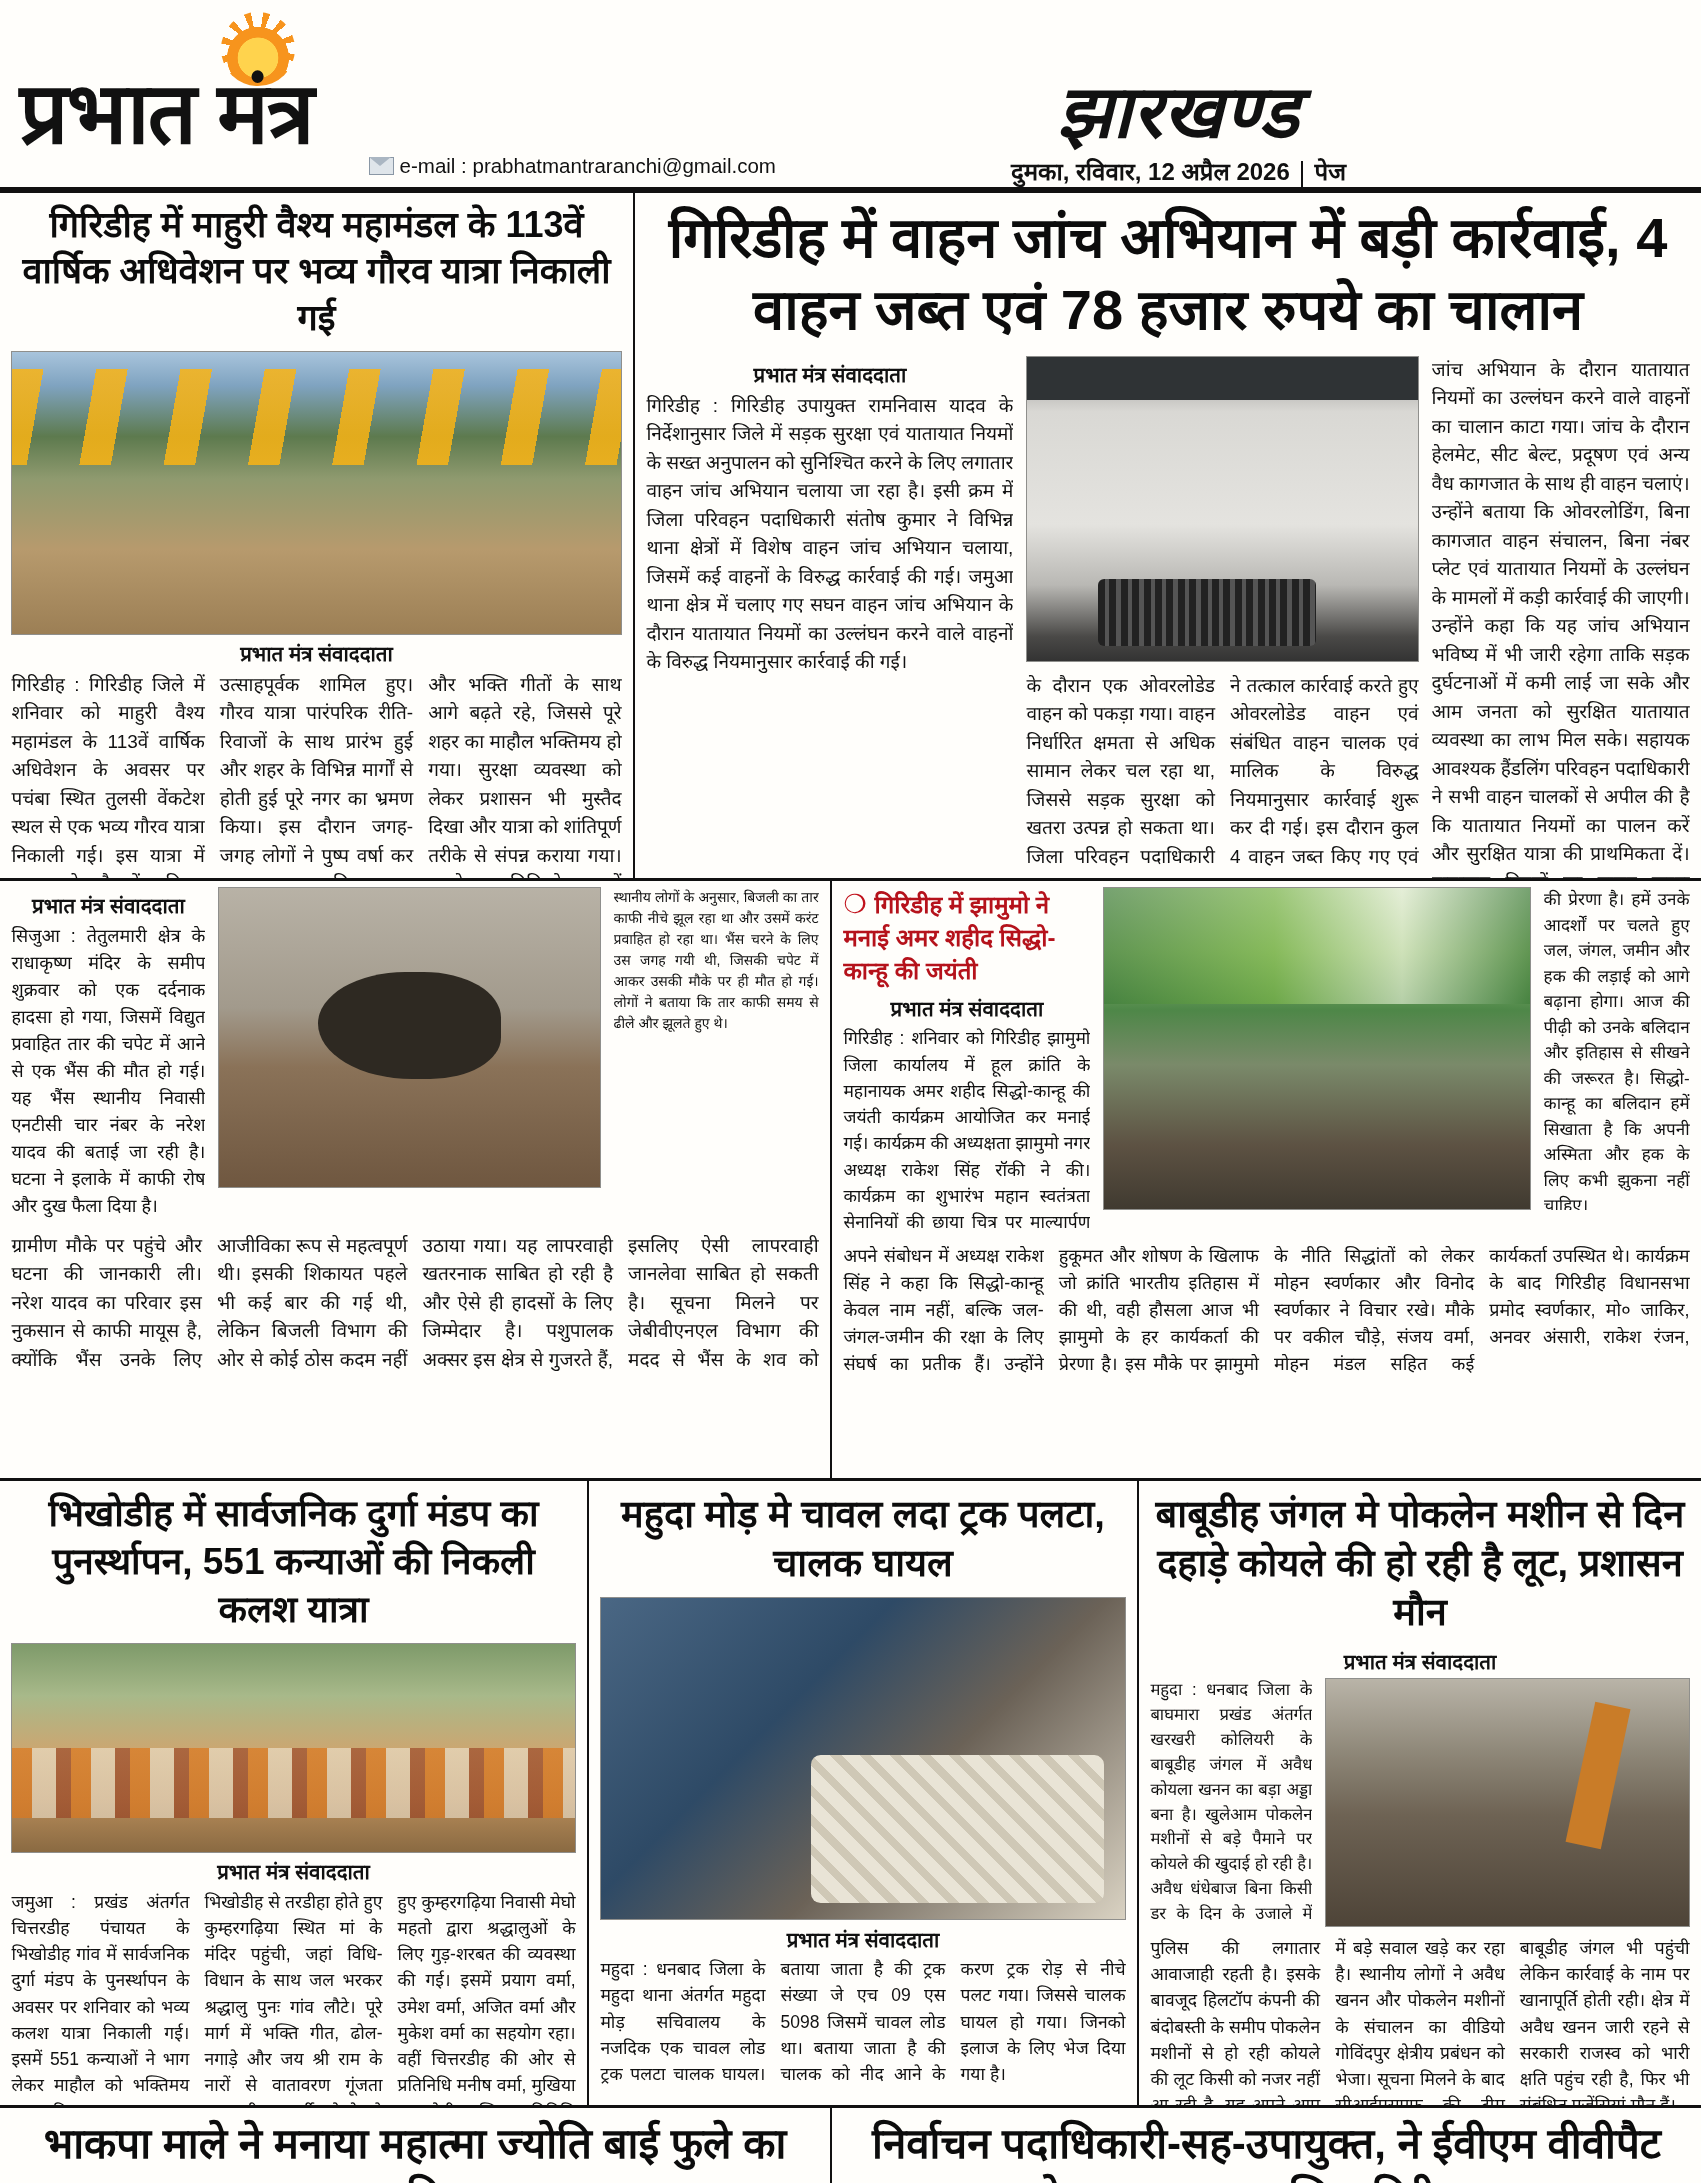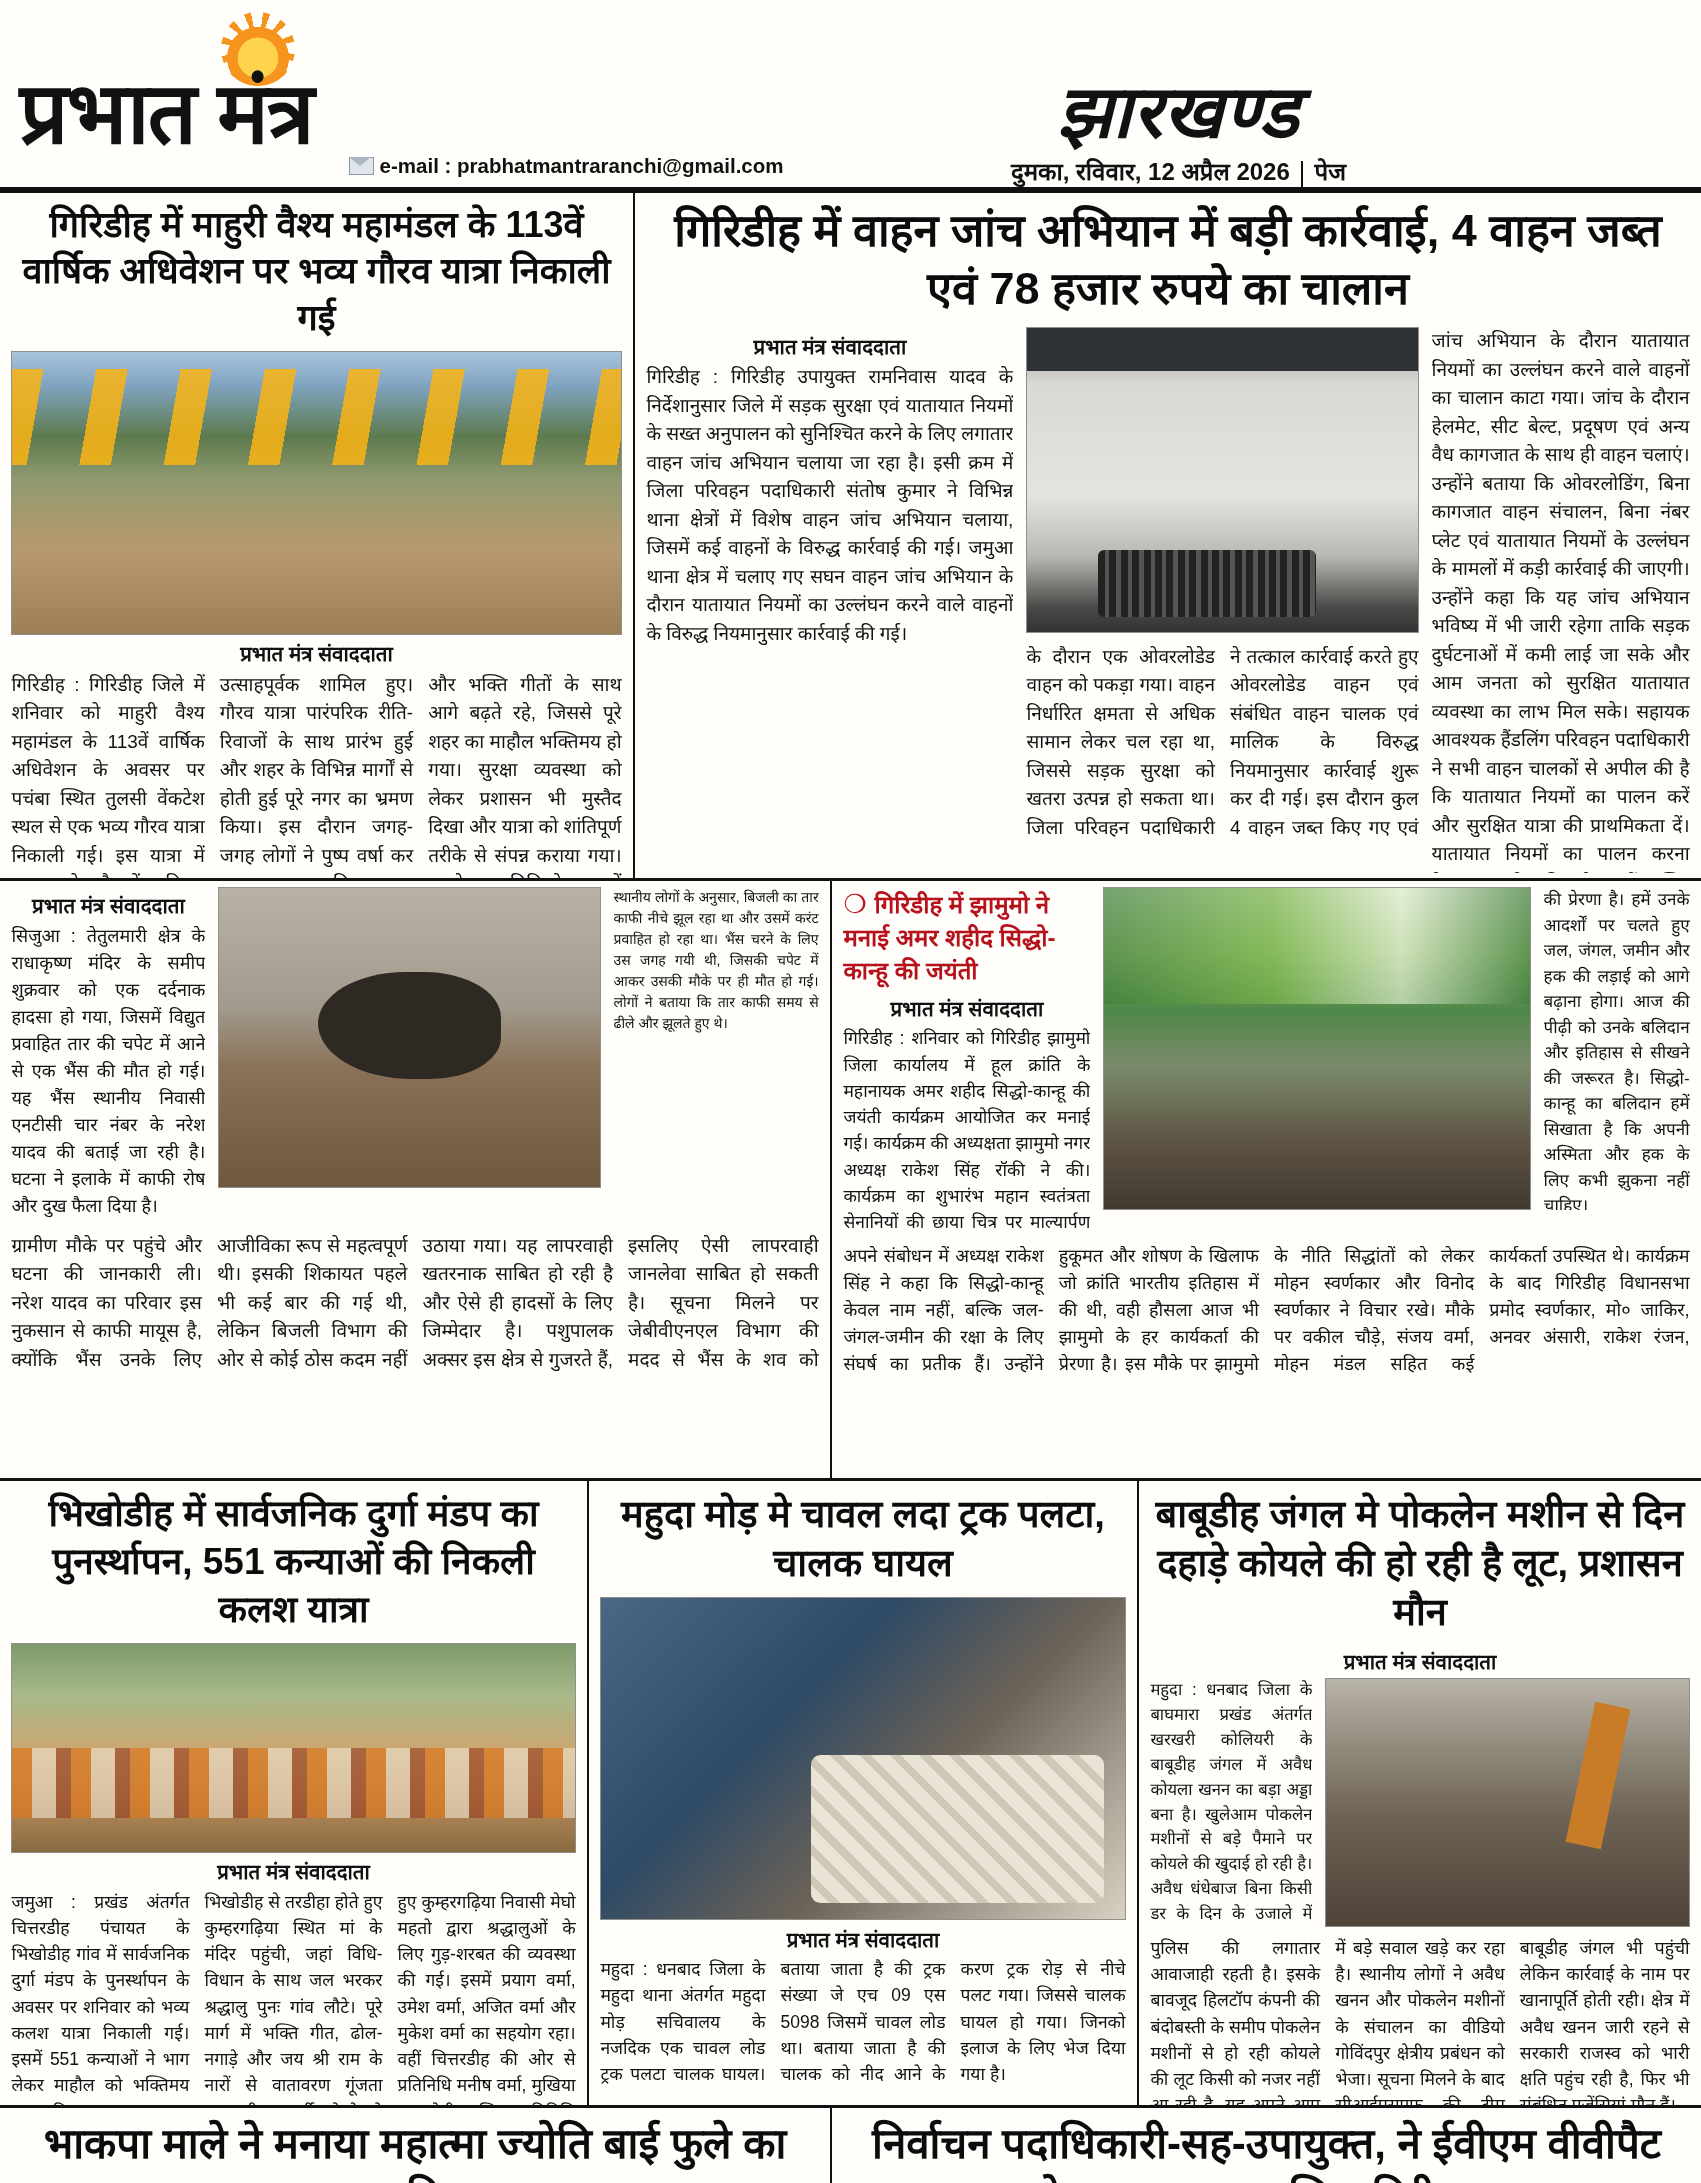--- a/index.html
+++ b/index.html
@@ -10,21 +10,21 @@
     position:relative; overflow:hidden; margin:0 auto;
   }
   
   .masthead { position:relative; height:193px; border-bottom:6.1px solid #111; }
   .brand-name { position:absolute; left:19.6px; top:70px; font-size:86px; font-weight:900; letter-spacing:-1.7px; line-height:1; }
   .sun-icon { position:absolute; left:221px; top:12.2px; width:74px; height:74px; border-radius:50%;
     background:
       radial-gradient(circle at 50% 62%, #ffd34d 0 34%, #f7941d 35% 52%, transparent 53%),
       repeating-conic-gradient(from 8deg, #f7941d 0 11deg, transparent 11deg 30deg);
   }
-  .email-line { position:absolute; left:349px; top:154px; font-size:20.5px; font-weight:bold; }
+  .email-line { position:absolute; left:369px; top:154px; font-size:20.5px; font-weight:normal; }
   .mail-icon { display:inline-block; width:24.5px; height:17.5px; background:#dfe5ea; border:1.7px solid #8a97a5; margin-right:6.1px; position:relative; top:1.7px; }
   .mail-icon:before { content:""; position:absolute; left:-0.9px; top:-0.9px; border-left:11.4px solid transparent; border-right:11.4px solid transparent; border-top:9.6px solid #aab6c2; }
   .edition { position:absolute; left:982px; top:59px; width:393px; text-align:center; font-size:73px; font-weight:900; font-style:italic; letter-spacing:0.9px; }
   .dateline-row { position:absolute; left:958px; top:154px; width:441px; font-size:24px; font-weight:bold; text-align:center; }
   .dateline-sep { display:inline-block; width:0; border-left:2.2px solid #111; height:26px; vertical-align:middle; margin:0 11.4px; }
   .page-number { position:absolute; right:24px; top:52px; font-size:119px; font-weight:900; font-style:italic; line-height:1; }
   
   .row { display:flex; border-bottom:3.1px solid #111; }
   .row4 { border-bottom:none; }
   .article { padding:6.1px 11.4px 3.5px; overflow:hidden; }
@@ -39,21 +39,21 @@
   .cols4 { column-count:4; column-gap:15px; }
   .photo { position:relative; overflow:hidden; border:0.9px solid #8f8f8c; background:#c9c2b4; }
   
   .row1 { height:688px; }
   .a1 { width:635px; }
   .a1 .headline { font-size:36px; }
   .ph1 { height:284px; background:linear-gradient(180deg,#a8c4dc 0%,#7fa3c0 12%,#5d7a4e 30%,#8f9a6f 45%,#b79a6d 70%,#9c7f55 100%); }
   .ph1 .flags { position:absolute; top:6%; left:0; right:0; height:34%; background:repeating-linear-gradient(100deg, rgba(250,180,20,.85) 0 31px, transparent 31px 83px); }
   .a1 .body { height:271px; }
   .a2 { flex:1; }
-  .a2 .headline { font-size:45px; }
+  .a2 .headline { font-size:56px; }
   .a2-main { display:flex; gap:13px; }
   .a2-left { width:367px; }
   .a2-left .body { height:493px; }
   .a2-center { flex:1; }
   .ph2 { height:306px; background:linear-gradient(180deg,#8e8e8c 0%,#d9d8d4 18%,#e4e3df 55%,#b9b8b4 75%,#4a4947 92%,#333 100%); }
   .ph2 .windshield { position:absolute; top:0; left:0; right:0; height:14%; background:#2f3335; }
   .ph2 .grille { position:absolute; bottom:5%; left:18%; width:56%; height:22%; border-radius:6.1px; background:repeating-linear-gradient(90deg,#222 0 7px,#555 7px 11.4px); }
   .a2-center .body { height:218px; margin-top:9.6px; }
   .a2-right { width:258px; }
   .a2-right .body { height:546px; }

